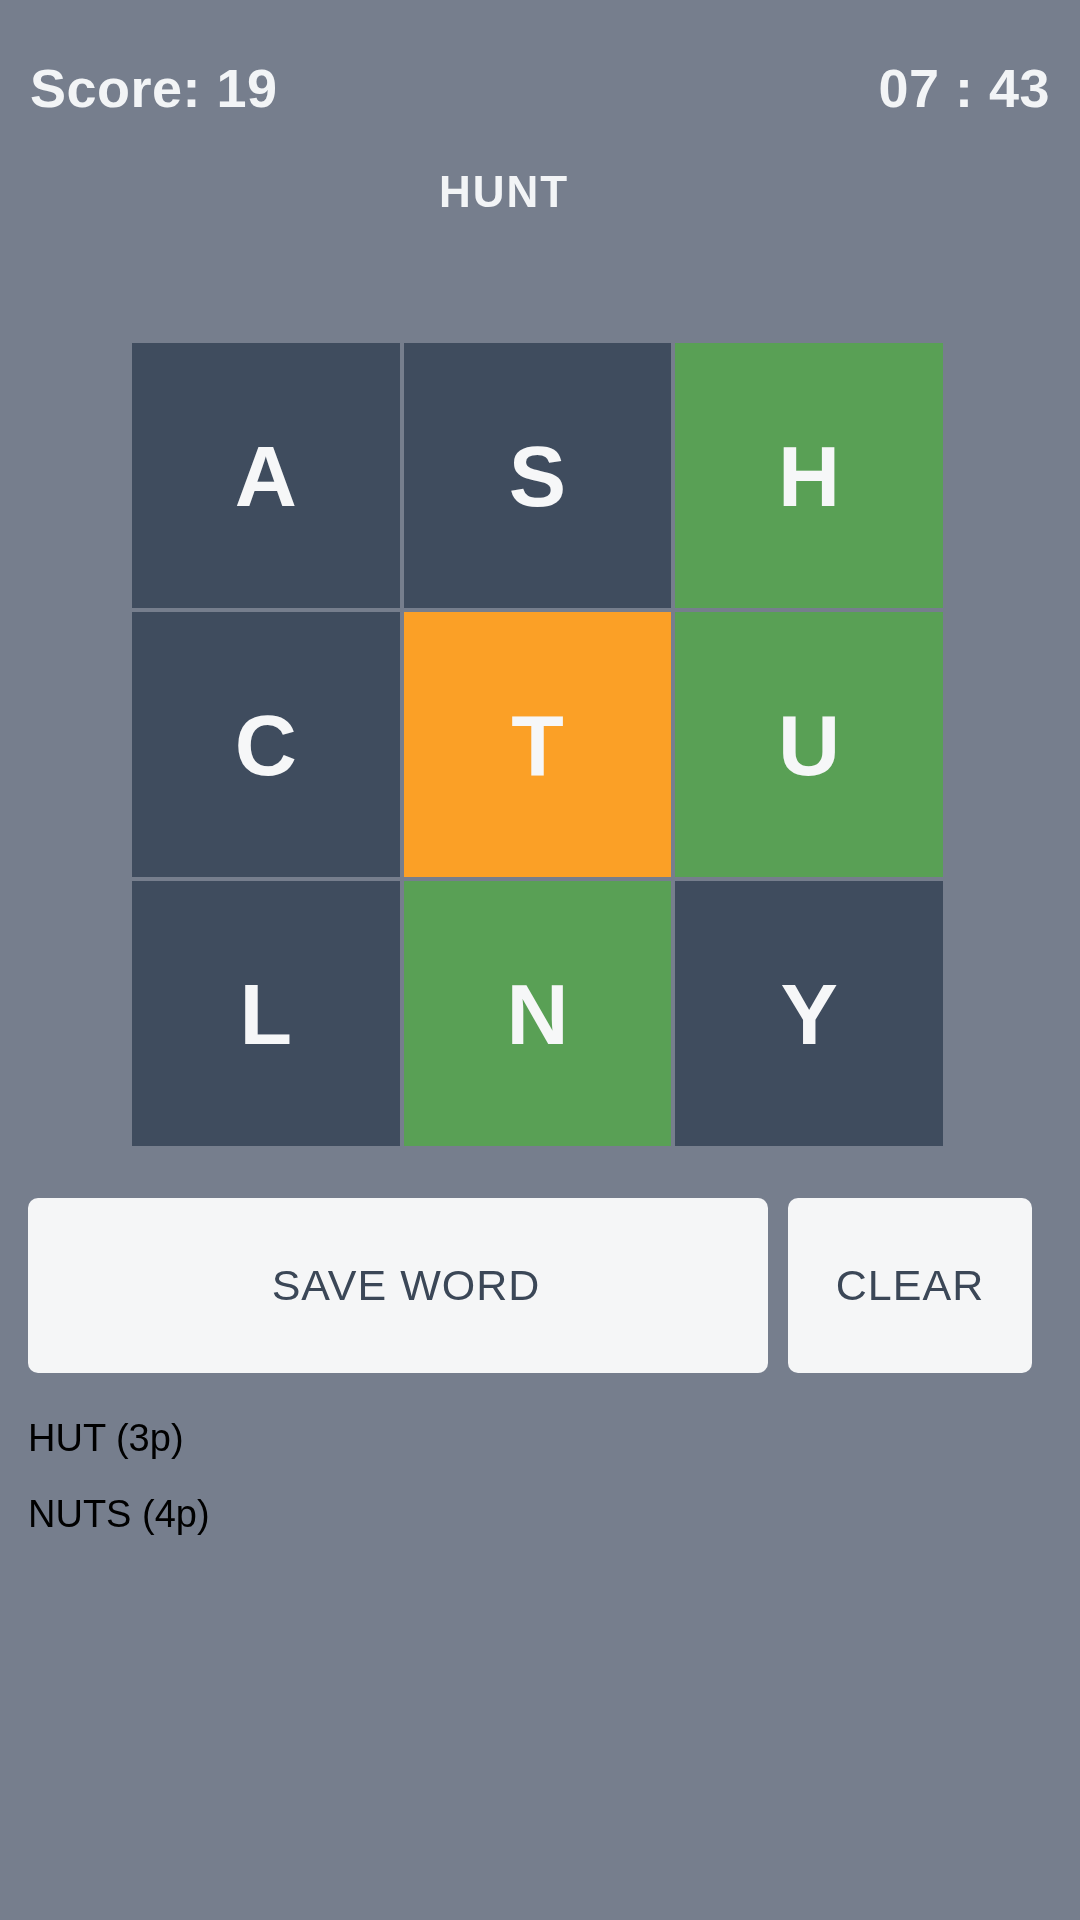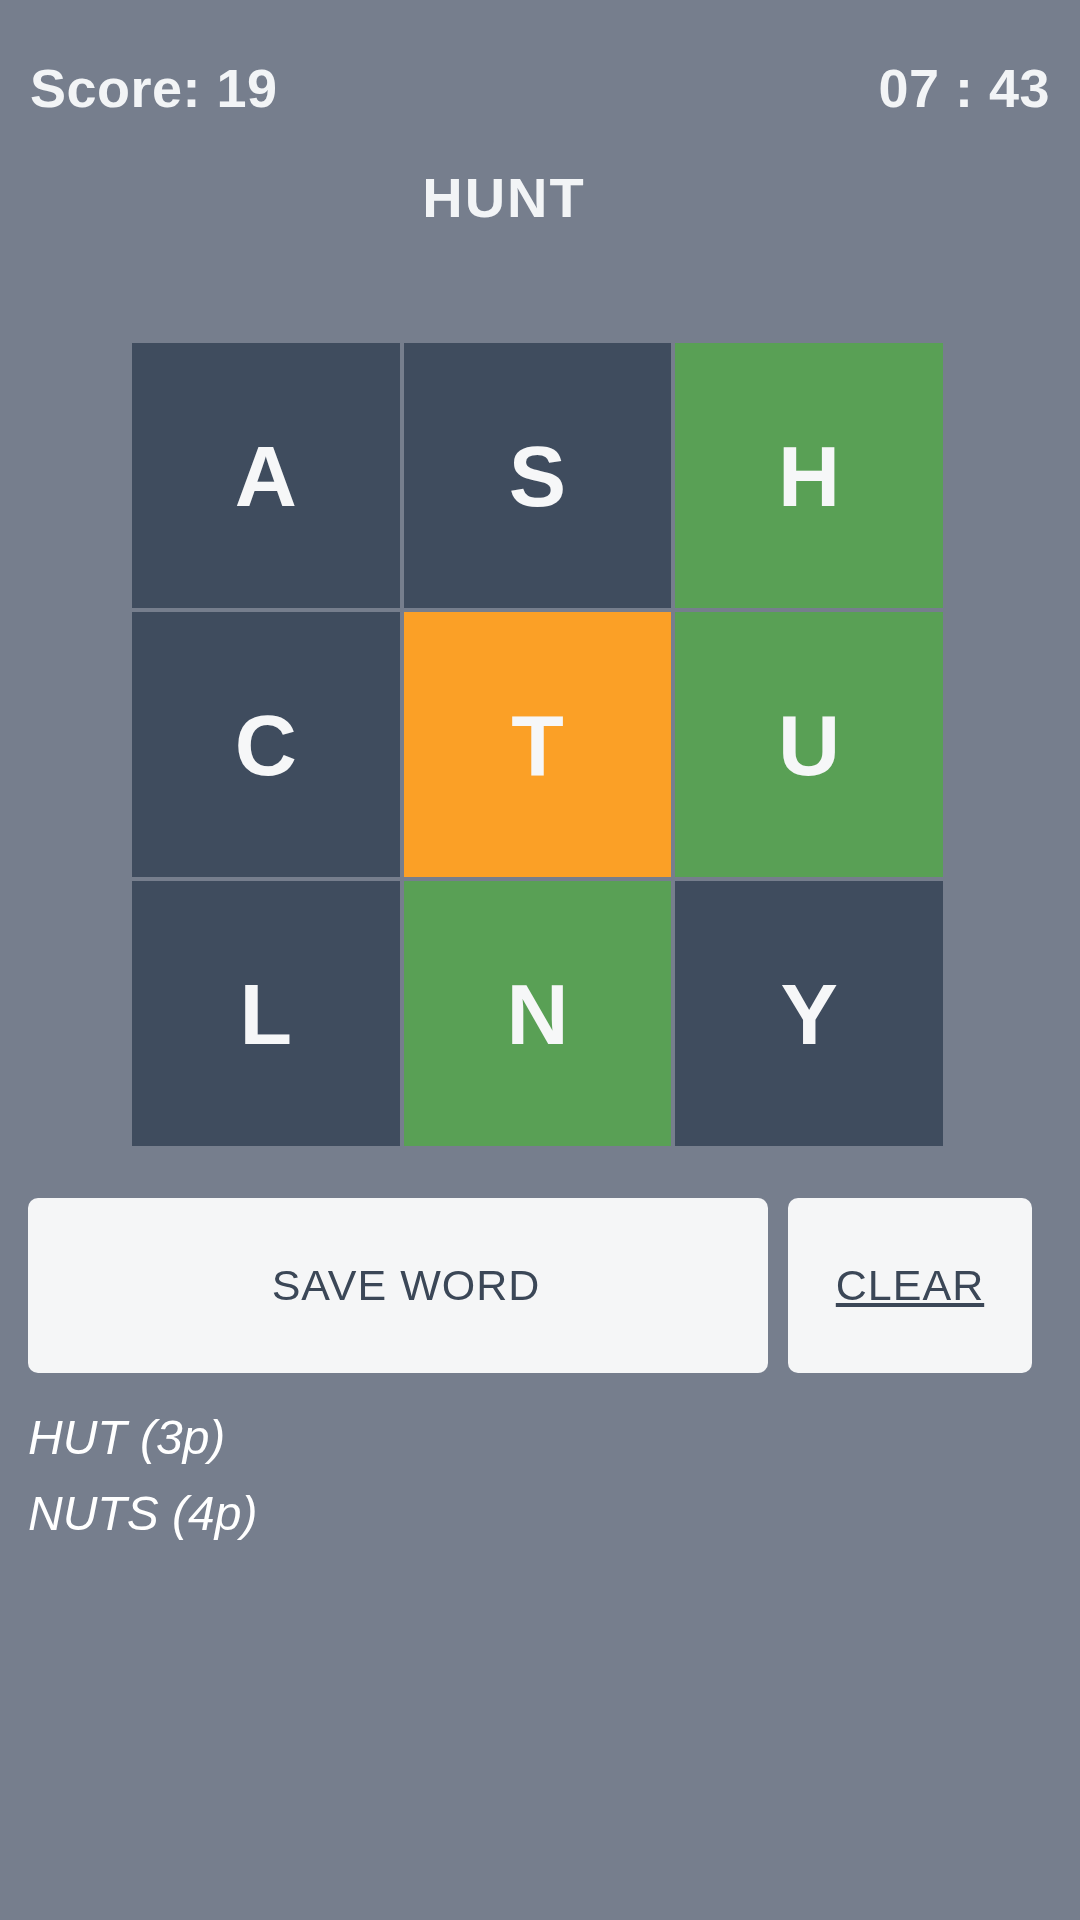--- a/index.html
+++ b/index.html
@@ -39,21 +39,21 @@
   }
 
   
   #current-word {
     position: absolute;
     top: 170px;
     left: 0;
     width: 1008px;
     text-align: center;
     color: #f2f4f6;
-    font-size: 56px;
+    font-size: 44px;
     font-weight: bold;
     letter-spacing: 2px;
     line-height: 1;
   }
 
   
   #letter-grid {
     position: absolute;
     left: 132px;
     top: 343px;
@@ -97,35 +97,34 @@
     font-family: "Liberation Sans", sans-serif;
     font-size: 43px;
     letter-spacing: 1px;
     cursor: pointer;
     display: flex;
     align-items: center;
     justify-content: center;
     padding: 0;
   }
   #save-word-button { flex: 0 0 740px; padding-left: 16px; }
-  #clear-button     { flex: 0 0 244px; text-decoration: underline; }
+  #clear-button     { flex: 0 0 244px; }
 
   
   #word-list {
     position: absolute;
     left: 28px;
     top: 1400px;
     width: 1000px;
   }
   .word-item {
-    color: #ffffff;
-    font-size: 48px;
+    color: #000000;
+    font-size: 38px;
     line-height: 76px;
     white-space: pre;
-    font-style: italic;
   }
 </style>
 </head>
 <body>
 
 <div id="hud">
   <span id="score-label">Score: 19</span>
   <span id="timer-label">07 : 43</span>
 </div>
 

